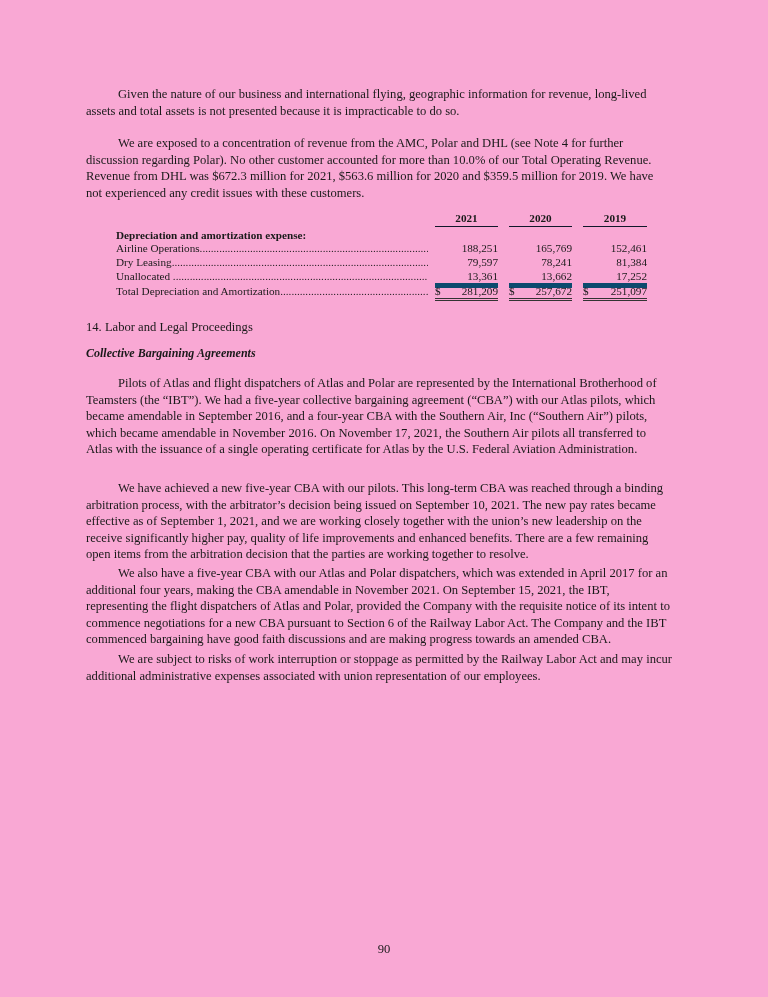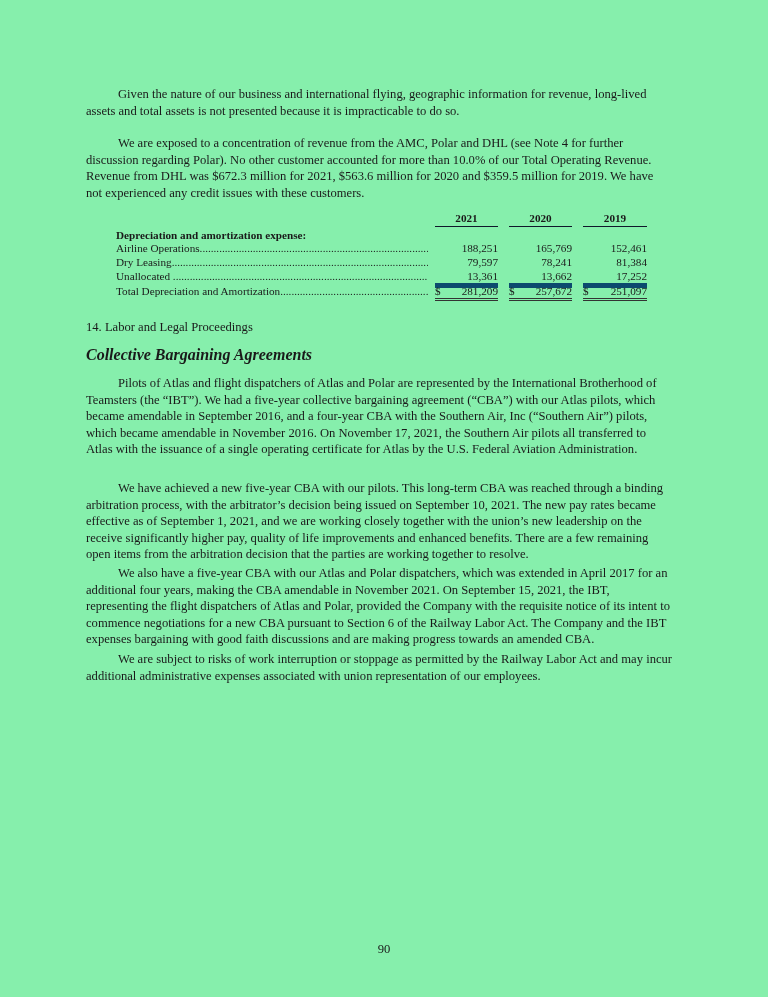--- a/index.html
+++ b/index.html
@@ -14,21 +14,21 @@
       overflow: hidden;
       font-family: "Liberation Serif", "DejaVu Serif", serif;
       color: #1a1a1a;
       font-size: 12.6px;
     }
     .page {
       position: absolute;
       left: 0; top: 0;
       width: 768px;
       height: 997px;
-      background: #86efac;
+      background: #f9a8d4;
     }
     .para {
       position: absolute;
       left: 86px;
       width: 590px;
       line-height: 16.6px;
       margin: 0;
     }
     .line {
       display: block;
@@ -171,21 +171,21 @@
         <span>257,672</span>
       </span>
       <span class="tcell dbl" style="left:467px; width:64px;">
         <span class="dollar">$</span>
         <span>251,097</span>
       </span>
     </div>
   </div>
 
   <h2 class="heading" style="top:320px; font-size:12.6px;">14. Labor and Legal Proceedings</h2>
-  <h3 class="subheading" style="top:346px; font-size:16px;">Collective Bargaining Agreements</h3>
+  <h3 class="subheading" style="top:346px; font-size:12px;">Collective Bargaining Agreements</h3>
 
   <p class="para" style="top:375px;">
     <span class="line indent">Pilots of Atlas and flight dispatchers of Atlas and Polar are represented by the International Brotherhood of</span>
     <span class="line">Teamsters (the “IBT”).  We had a five-year collective bargaining agreement (“CBA”) with our Atlas pilots, which</span>
     <span class="line">became amendable in September 2016, and a four-year CBA with the Southern Air, Inc (“Southern Air”) pilots,</span>
     <span class="line">which became amendable in November 2016.  On November 17, 2021, the Southern Air pilots all transferred to</span>
     <span class="line">Atlas with the issuance of a single operating certificate for Atlas by the U.S. Federal Aviation Administration.</span>
   </p>
 
   <p class="para" style="top:480px;">
@@ -194,21 +194,21 @@
     <span class="line">effective as of September 1, 2021, and we are working closely together with the union’s new leadership on the</span>
     <span class="line">receive significantly higher pay, quality of life improvements and enhanced benefits.  There are a few remaining</span>
     <span class="line">open items from the arbitration decision that the parties are working together to resolve.</span>
   </p>
 
   <p class="para" style="top:565px;">
     <span class="line indent">We also have a five-year CBA with our Atlas and Polar dispatchers, which was extended in April 2017 for an</span>
     <span class="line">additional four years, making the CBA amendable in November 2021.  On September 15, 2021, the IBT,</span>
     <span class="line">representing the flight dispatchers of Atlas and Polar, provided the Company with the requisite notice of its intent to</span>
     <span class="line">commence negotiations for a new CBA pursuant to Section 6 of the Railway Labor Act.  The Company and the IBT</span>
-    <span class="line">expenses bargaining with good faith discussions and are making progress towards an amended CBA.</span>
+    <span class="line">commenced bargaining have good faith discussions and are making progress towards an amended CBA.</span>
   </p>
 
   <p class="para" style="top:651px;">
     <span class="line indent">We are subject to risks of work interruption or stoppage as permitted by the Railway Labor Act and may incur</span>
     <span class="line">additional administrative expenses associated with union representation of our employees.</span>
   </p>
 
   <div class="page-number">90</div>
 
 </div>

